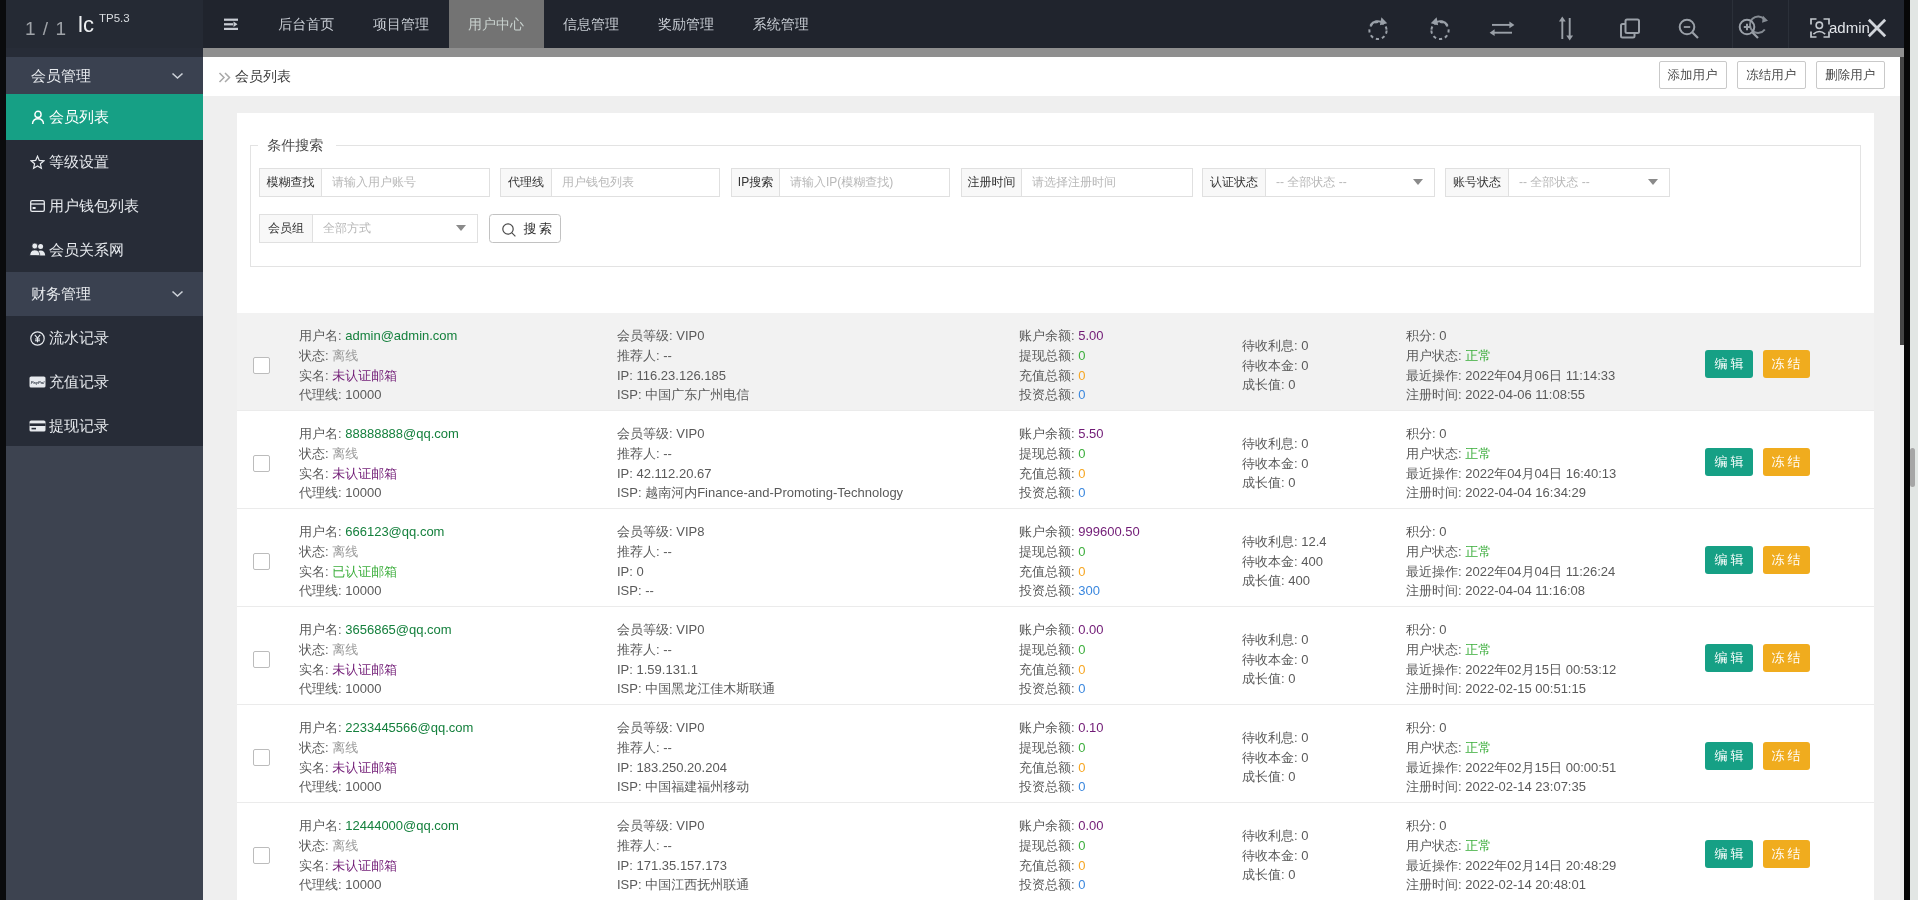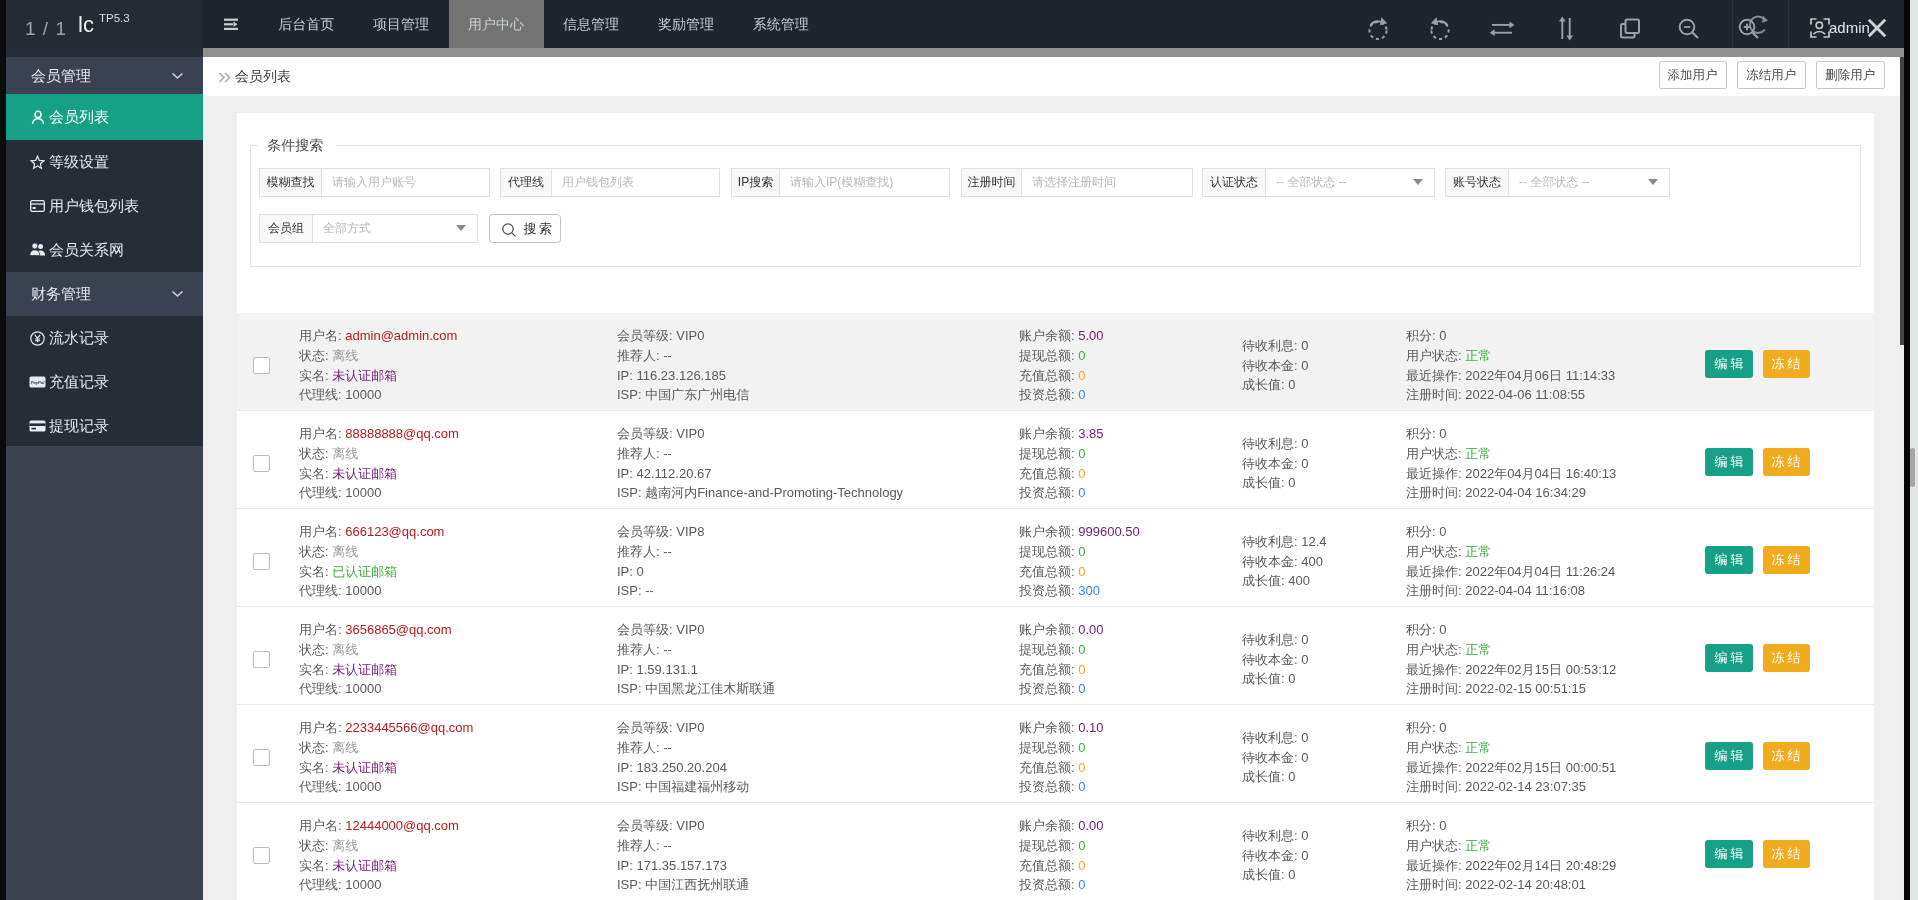--- a/index.html
+++ b/index.html
@@ -19,21 +19,21 @@
 .htext{position:absolute;left:25px;font-size:15px;color:#e7eaee}
 .tbtn{position:absolute;top:4px;height:28px;background:#fff;border:1px solid #c9c9c9;border-radius:2px;font-size:12.5px;color:#4a4a4a;text-align:center;line-height:26px}
 .lbl{position:absolute;height:29px;line-height:27px;background:#f8f8f8;border:1px solid #e0e0e0;font-size:12px;color:#333;text-align:center}
 .inp{position:absolute;height:29px;line-height:27px;background:#fff;border:1px solid #e0e0e0;border-left:none;font-size:12px;color:#b8b8b8;padding-left:10px;white-space:nowrap;overflow:hidden}
 .tri{position:absolute;width:0;height:0;border-left:5.5px solid transparent;border-right:5.5px solid transparent;border-top:6.5px solid #8a8a8a}
 .hrow{position:absolute;left:0;width:1637px;height:37px;background:#f0f0f0;border-bottom:1px solid #e7e7e7;font-size:12px;color:#787878}
 .hcol{position:absolute;top:0;height:37px;line-height:37px;white-space:nowrap}
 .row{position:absolute;left:0;width:1637px;height:98px;border-bottom:1px solid #ebebeb;font-size:13px;color:#5a5a5a}
 .cb{position:absolute;width:17px;height:17px;background:#fff;border:1px solid #bcbcbc;border-radius:2px}
 .c4{position:absolute;line-height:19.6px;white-space:nowrap}
-.lk{color:#b91c1c}
+.lk{color:#15803d}
 .red{color:#701a75}
 .grn{color:#3cae3c}
 .org{color:#f6a622}
 .blu{color:#3a87de}
 .gry{color:#9a9a9a}
 .btn{position:absolute;height:28px;line-height:28px;text-align:center;color:#fff;font-size:13px;border-radius:3px;letter-spacing:3px;text-indent:3px}
 .ic{position:absolute}
 </style></head><body>
 
 <div class="a topbar"></div>
@@ -200,21 +200,21 @@
 <div class="c4" style="left:782px;top:13.4px">账户余额: <span class="red">5.00</span><br>提现总额: <span class="grn">0</span><br>充值总额: <span class="org">0</span><br>投资总额: <span class="blu">0</span></div>
 <div class="c4" style="left:1005px;top:23.2px">待收利息: 0<br>待收本金: 0<br>成长值: 0</div>
 <div class="c4" style="left:1169px;top:13.4px">积分: 0<br>用户状态: <span class="grn">正常</span><br>最近操作: 2022年04月06日 11:14:33<br>注册时间: 2022-04-06 11:08:55</div>
 <div class="btn" style="left:1468px;top:37px;width:48px;background:#16a085">编辑</div>
 <div class="btn" style="left:1525.5px;top:37px;width:47px;background:#f0ac1e">冻结</div>
 </div>
 <div class="row" style="top:298px;background:#fff">
 <div class="cb" style="left:16px;top:44px"></div>
 <div class="c4" style="left:62px;top:13.4px">用户名: <span class="lk">88888888@qq.com</span><br>状态: <span class="gry">离线</span><br>实名: <span class="red">未认证邮箱</span><br>代理线: 10000</div>
 <div class="c4" style="left:380px;top:13.4px">会员等级: VIP0<br>推荐人: --<br>IP: 42.112.20.67<br>ISP: 越南河内Finance-and-Promoting-Technology</div>
-<div class="c4" style="left:782px;top:13.4px">账户余额: <span class="red">3.85</span><br>提现总额: <span class="grn">0</span><br>充值总额: <span class="org">0</span><br>投资总额: <span class="blu">0</span></div>
+<div class="c4" style="left:782px;top:13.4px">账户余额: <span class="red">5.50</span><br>提现总额: <span class="grn">0</span><br>充值总额: <span class="org">0</span><br>投资总额: <span class="blu">0</span></div>
 <div class="c4" style="left:1005px;top:23.2px">待收利息: 0<br>待收本金: 0<br>成长值: 0</div>
 <div class="c4" style="left:1169px;top:13.4px">积分: 0<br>用户状态: <span class="grn">正常</span><br>最近操作: 2022年04月04日 16:40:13<br>注册时间: 2022-04-04 16:34:29</div>
 <div class="btn" style="left:1468px;top:37px;width:48px;background:#16a085">编辑</div>
 <div class="btn" style="left:1525.5px;top:37px;width:47px;background:#f0ac1e">冻结</div>
 </div>
 <div class="row" style="top:396px;background:#fff">
 <div class="cb" style="left:16px;top:44px"></div>
 <div class="c4" style="left:62px;top:13.4px">用户名: <span class="lk">666123@qq.com</span><br>状态: <span class="gry">离线</span><br>实名: <span class="grn">已认证邮箱</span><br>代理线: 10000</div>
 <div class="c4" style="left:380px;top:13.4px">会员等级: VIP8<br>推荐人: --<br>IP: 0<br>ISP: --</div>
 <div class="c4" style="left:782px;top:13.4px">账户余额: <span class="red">999600.50</span><br>提现总额: <span class="grn">0</span><br>充值总额: <span class="org">0</span><br>投资总额: <span class="blu">300</span></div>

